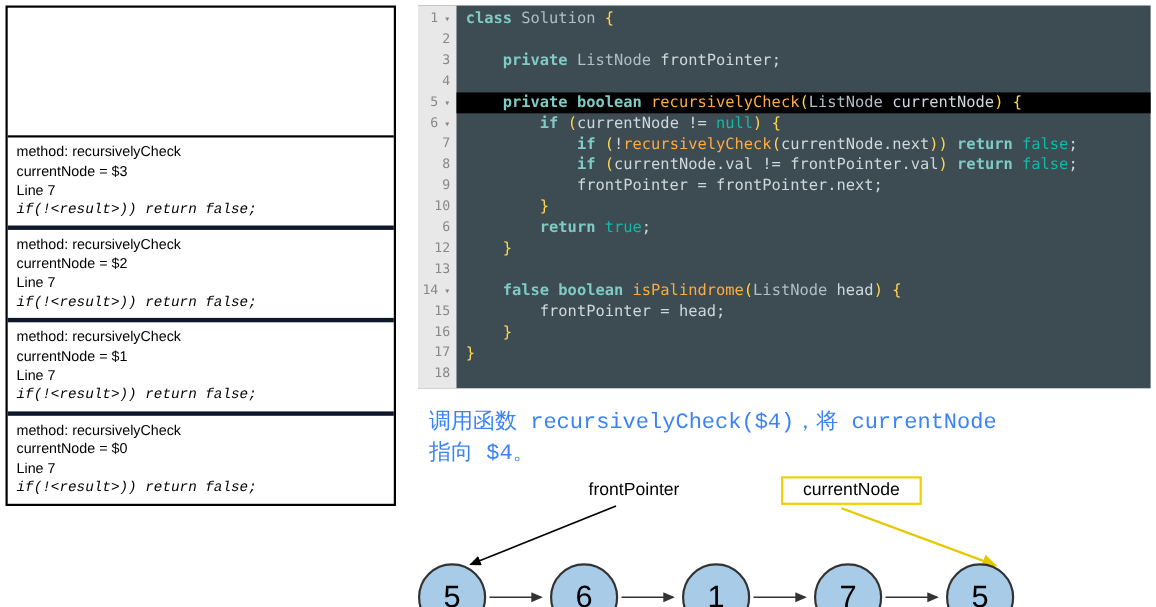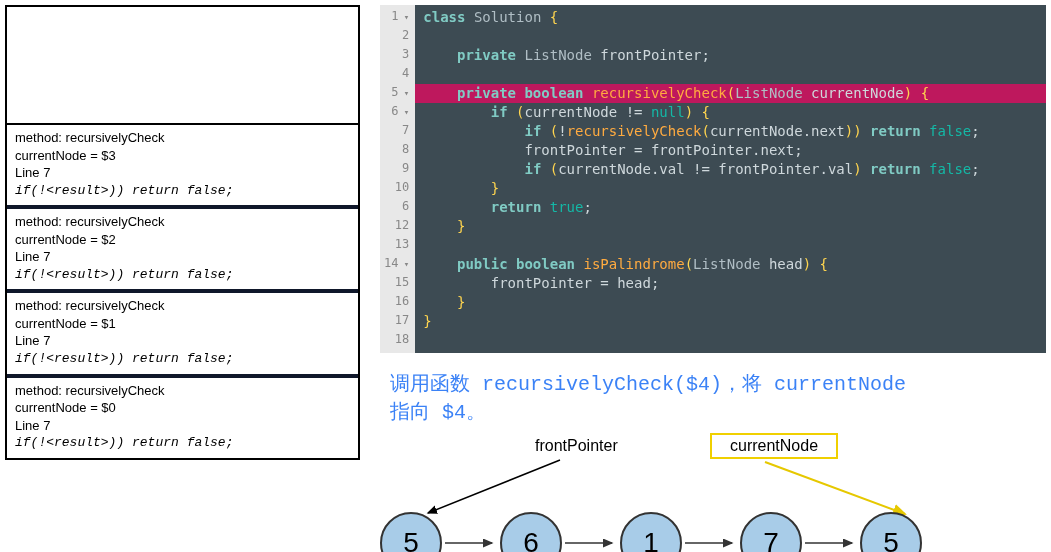--- a/index.html
+++ b/index.html
@@ -13,21 +13,21 @@
   .frame { border-bottom: 4px solid #0f172a; padding: 4px 8px 6px 8px; font-size: 13px; line-height: 1.35; }
   .frame:last-child { border-bottom: none; }
   .frame .mono { font-family: "Courier New", monospace; font-size: 13px; font-style: italic; }
 
   .code-block { background: #3d4b53; font-family: Consolas, monospace; font-size: 14px; line-height: 1.38; display: flex; }
   .gutter { background: #e8e8e8; color: #888; text-align: right; padding: 3px 6px 3px 4px; font-size: 12px; user-select: none; }
   .gutter .ln { display: block; height: 19px; }
   .gutter .fold::after { content: " ▾"; font-size: 9px; }
   .code { padding: 3px 10px 3px 8px; color: #cfd8dc; flex: 1; }
   .code .line { height: 19px; white-space: pre; }
-  .code .hl { background: #be185d; margin: 0 -10px 0 -8px; padding: 0 10px 0 8px; }
+  .code .hl { background: #000000; margin: 0 -10px 0 -8px; padding: 0 10px 0 8px; }
   .kw { color: #80cbc4; font-weight: bold; }
   .type { color: #b0bec5; }
   .fn { color: #ffab40; }
   .op { color: #cfd8dc; }
   .lit { color: #14b8a6; }
   .br { color: #ffd54f; }
 
   .annotation { color: #3b82f6; font-family: "Courier New", monospace; font-size: 20px; margin: 18px 0 10px 10px; line-height: 1.4; }
 
   .diagram { position: relative; height: 200px; margin-top: 8px; }
@@ -98,27 +98,27 @@
           <span class="ln">18</span>
       </div>
       <div class="code">
         <div class="line"><span class="kw">class</span> <span class="type">Solution</span> <span class="br">{</span></div>
         <div class="line"></div>
         <div class="line">    <span class="kw">private</span> <span class="type">ListNode</span> frontPointer;</div>
         <div class="line"></div>
         <div class="line hl">    <span class="kw">private boolean</span> <span class="fn">recursivelyCheck</span><span class="br">(</span><span class="type">ListNode</span> currentNode<span class="br">)</span> <span class="br">{</span></div>
         <div class="line">        <span class="kw">if</span> <span class="br">(</span>currentNode <span class="op">!=</span> <span class="lit">null</span><span class="br">)</span> <span class="br">{</span></div>
         <div class="line">            <span class="kw">if</span> <span class="br">(</span><span class="op">!</span><span class="fn">recursivelyCheck</span><span class="br">(</span>currentNode.next<span class="br">))</span> <span class="kw">return</span> <span class="lit">false</span>;</div>
+        <div class="line">            <span class="kw">if</span> <span class="br">(</span>currentNode.val <span class="op">!=</span> frontPointer.val<span class="br">)</span> <span class="kw">return</span> <span class="lit">false</span>;</div>
         <div class="line">            frontPointer <span class="op">=</span> frontPointer.next;</div>
-        <div class="line">            <span class="kw">if</span> <span class="br">(</span>currentNode.val <span class="op">!=</span> frontPointer.val<span class="br">)</span> <span class="kw">return</span> <span class="lit">false</span>;</div>
         <div class="line">        <span class="br">}</span></div>
         <div class="line">        <span class="kw">return</span> <span class="lit">true</span>;</div>
         <div class="line">    <span class="br">}</span></div>
         <div class="line"></div>
-        <div class="line">    <span class="kw">public boolean</span> <span class="fn">isPalindrome</span><span class="br">(</span><span class="type">ListNode</span> head<span class="br">)</span> <span class="br">{</span></div>
+        <div class="line">    <span class="kw">false boolean</span> <span class="fn">isPalindrome</span><span class="br">(</span><span class="type">ListNode</span> head<span class="br">)</span> <span class="br">{</span></div>
         <div class="line">        frontPointer <span class="op">=</span> head;</div>
         <div class="line">    <span class="br">}</span></div>
         <div class="line"><span class="br">}</span></div>
       </div>
     </div>
 
     <div class="annotation">
       <div>调用函数 recursivelyCheck($4)，将 currentNode</div>
       <div>指向 $4。</div>
     </div>

